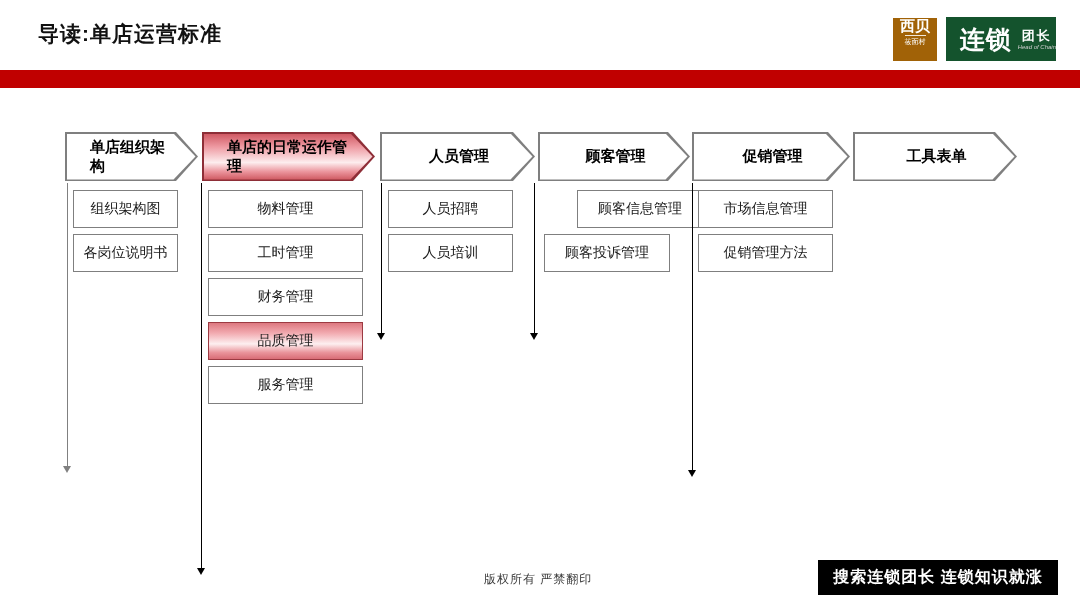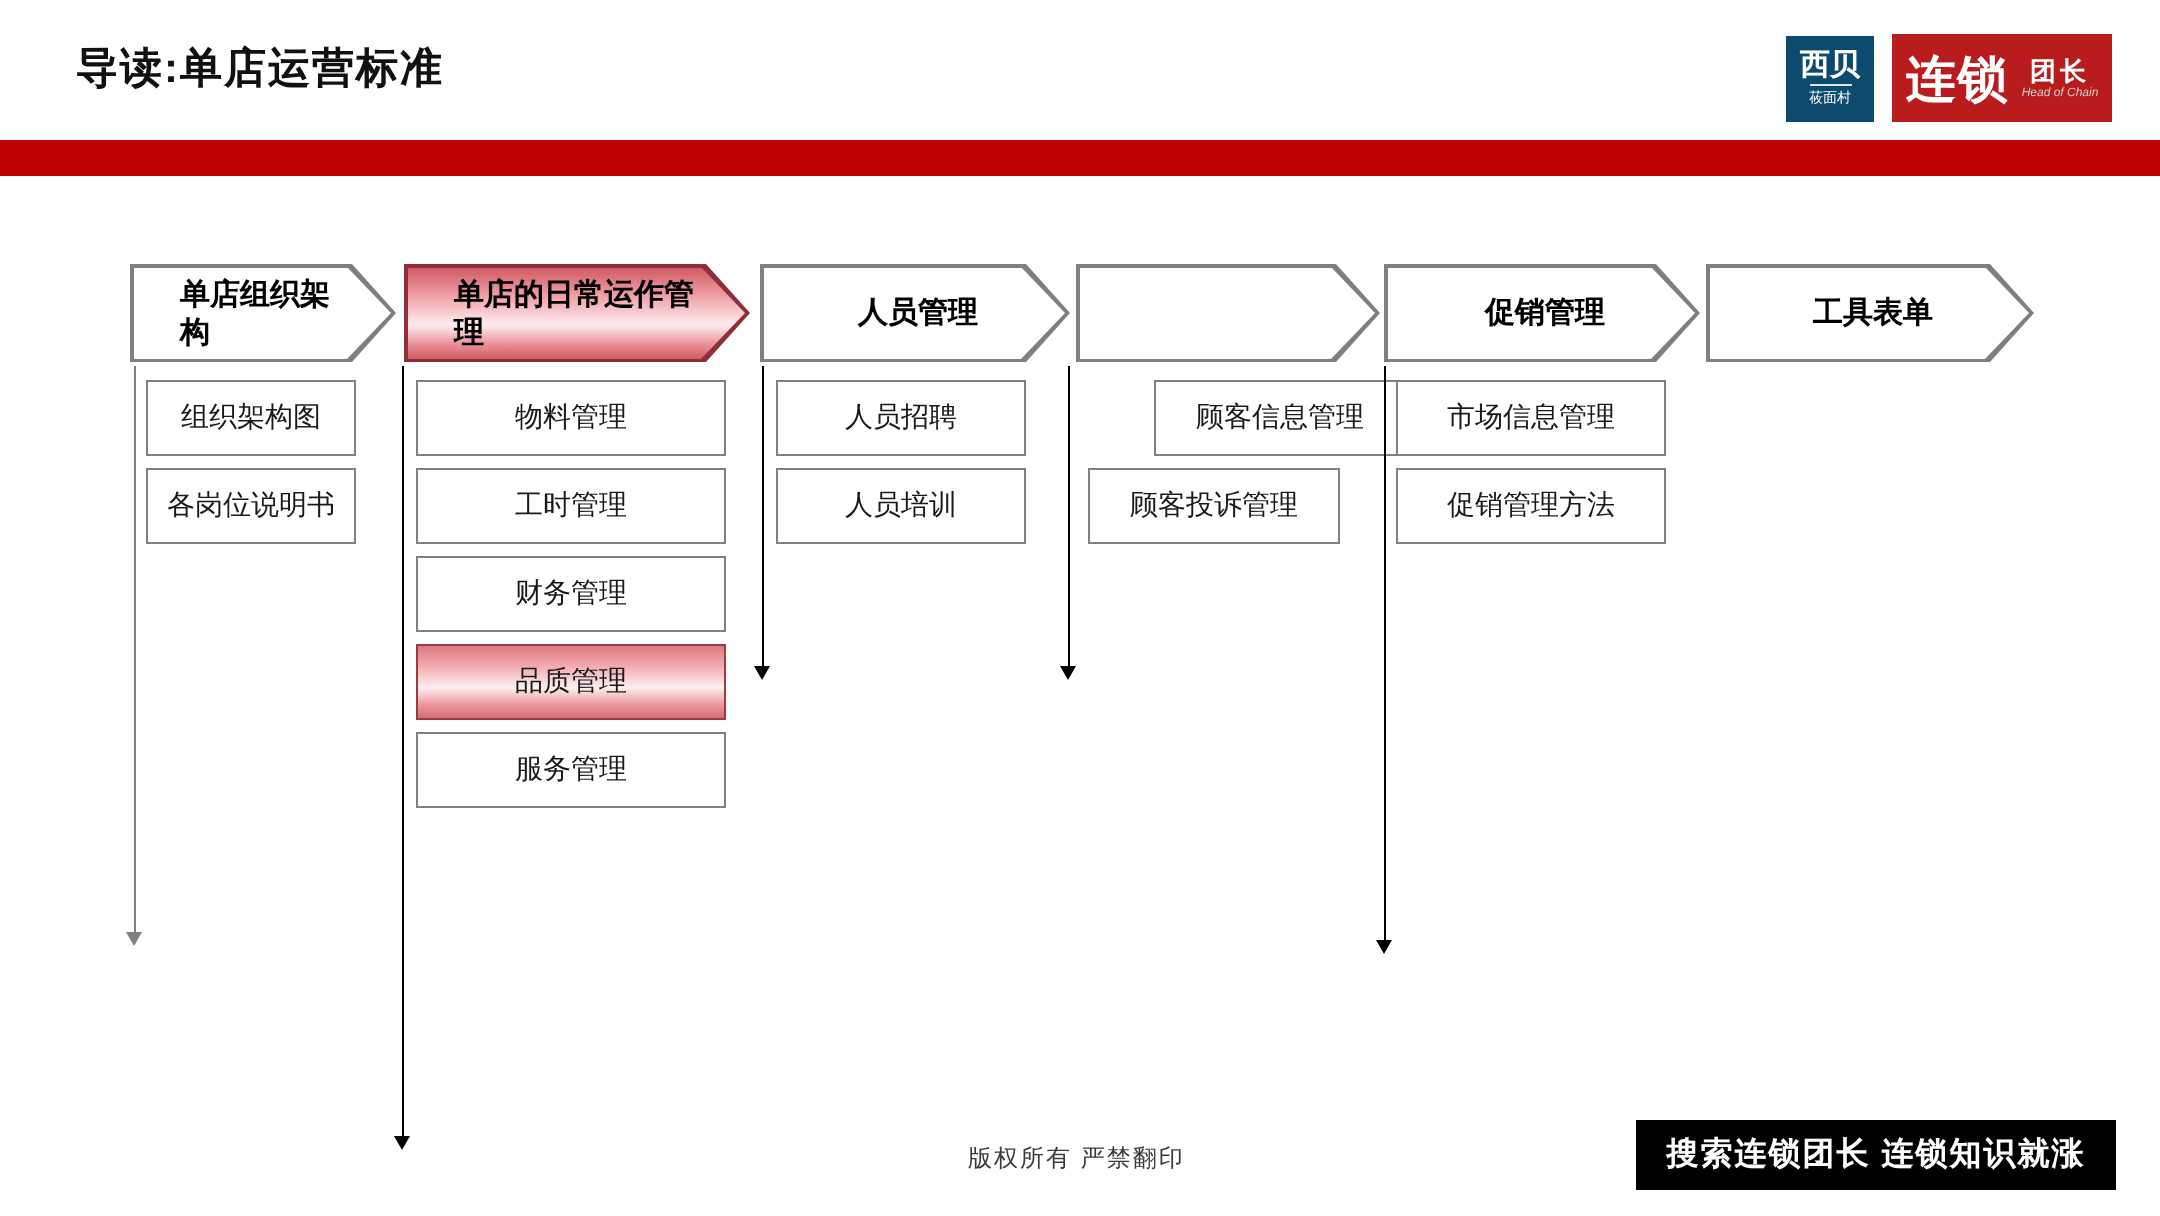--- a/index.html
+++ b/index.html
@@ -7,29 +7,29 @@
     width:1080px; height:608px; position:relative; background:#ffffff;
     font-family:"Liberation Sans", sans-serif; overflow:hidden;
   }
   .title {
     position:absolute; left:38px; top:20px;
     font-size:21px; font-weight:bold; color:#111; letter-spacing:1px;
   }
   
   .logo-xibei {
     position:absolute; left:893px; top:18px; width:44px; height:43px;
-    background:#0c4a6e; color:#fff; display:flex; flex-direction:column;
-    align-items:center; justify-content:center; box-sizing:border-box;
+    background:#a16207; color:#fff; display:flex; flex-direction:column;
+    align-items:center; box-sizing:border-box;
   }
   .logo-xibei .l1 { font-size:15px; font-weight:bold; line-height:16px; }
   .logo-xibei .l2 { font-size:7px; border-top:1px solid rgba(255,255,255,.85); padding-top:1px; margin-top:1px; }
   .logo-liansuo {
     position:absolute; left:946px; top:17px; width:110px; height:44px;
-    background:#b91c1c; color:#fff; display:flex; align-items:center;
-    justify-content:center; gap:6px; box-sizing:border-box;
+    background:#14532d; color:#fff; display:flex; align-items:center;
+    justify-content:flex-end; gap:6px; box-sizing:border-box;
   }
   .logo-liansuo .main { font-size:25px; font-weight:bold; letter-spacing:1px; }
   .logo-liansuo .right { display:flex; flex-direction:column; align-items:center; line-height:1; }
   .logo-liansuo .sub { font-size:13px; font-weight:bold; color:#fff; letter-spacing:2px; }
   .logo-liansuo .tag { font-size:6px; font-style:italic; color:#cfcfcf; margin-top:2px; white-space:nowrap; }
   .redbar { position:absolute; left:0; top:70px; width:1080px; height:18px; background:#c00000; }
 
   
   .hdr { position:absolute; top:132px; height:49px; }
   .hdr .shape, .hdr .fill {
@@ -132,20 +132,21 @@
   <div class="label">单店的日常运作管理</div>
 </div>
 <div class="hdr" id="hdr2">
   <div class="shape"></div>
   <div class="fill"></div>
   <div class="label">人员管理</div>
 </div>
 <div class="hdr" id="hdr3">
   <div class="shape"></div>
   <div class="fill"></div>
+  <div class="label">顾客管理</div>
 </div>
 <div class="hdr" id="hdr4">
   <div class="shape"></div>
   <div class="fill"></div>
   <div class="label">促销管理</div>
 </div>
 <div class="hdr" id="hdr5">
   <div class="shape"></div>
   <div class="fill"></div>
   <div class="label">工具表单</div>

